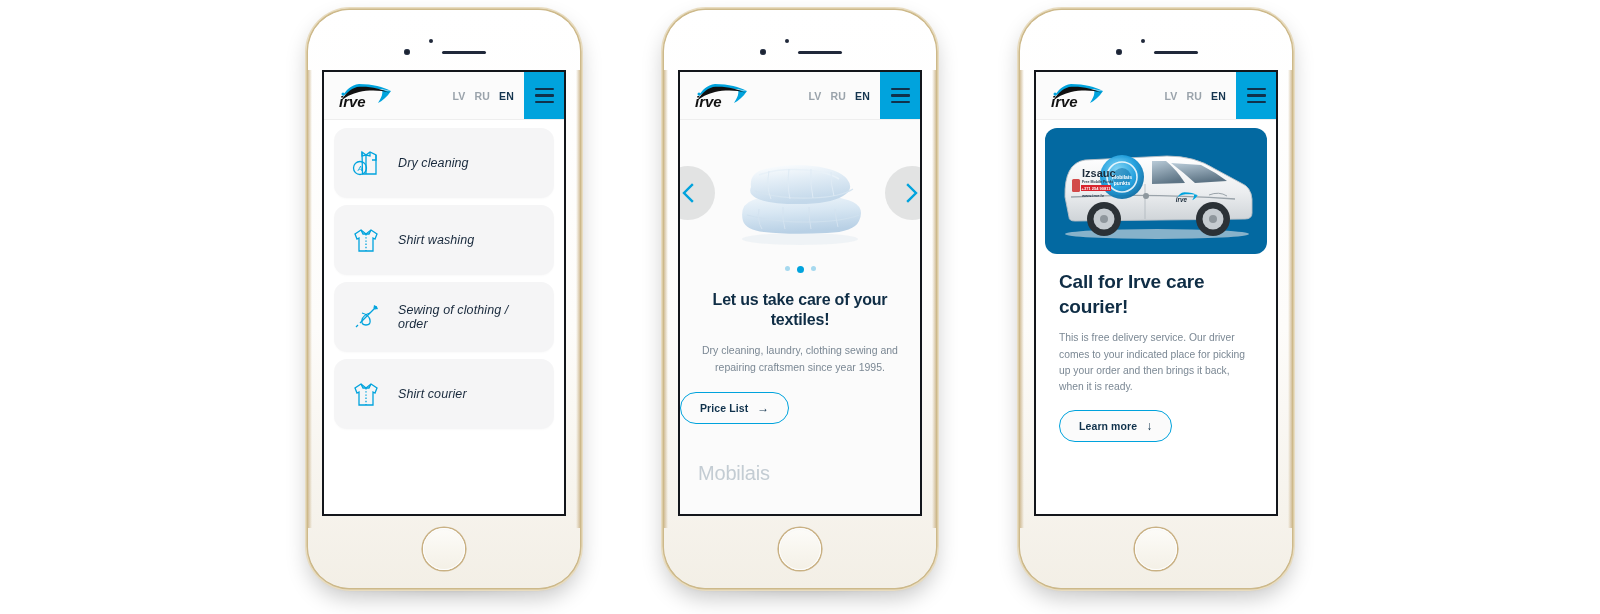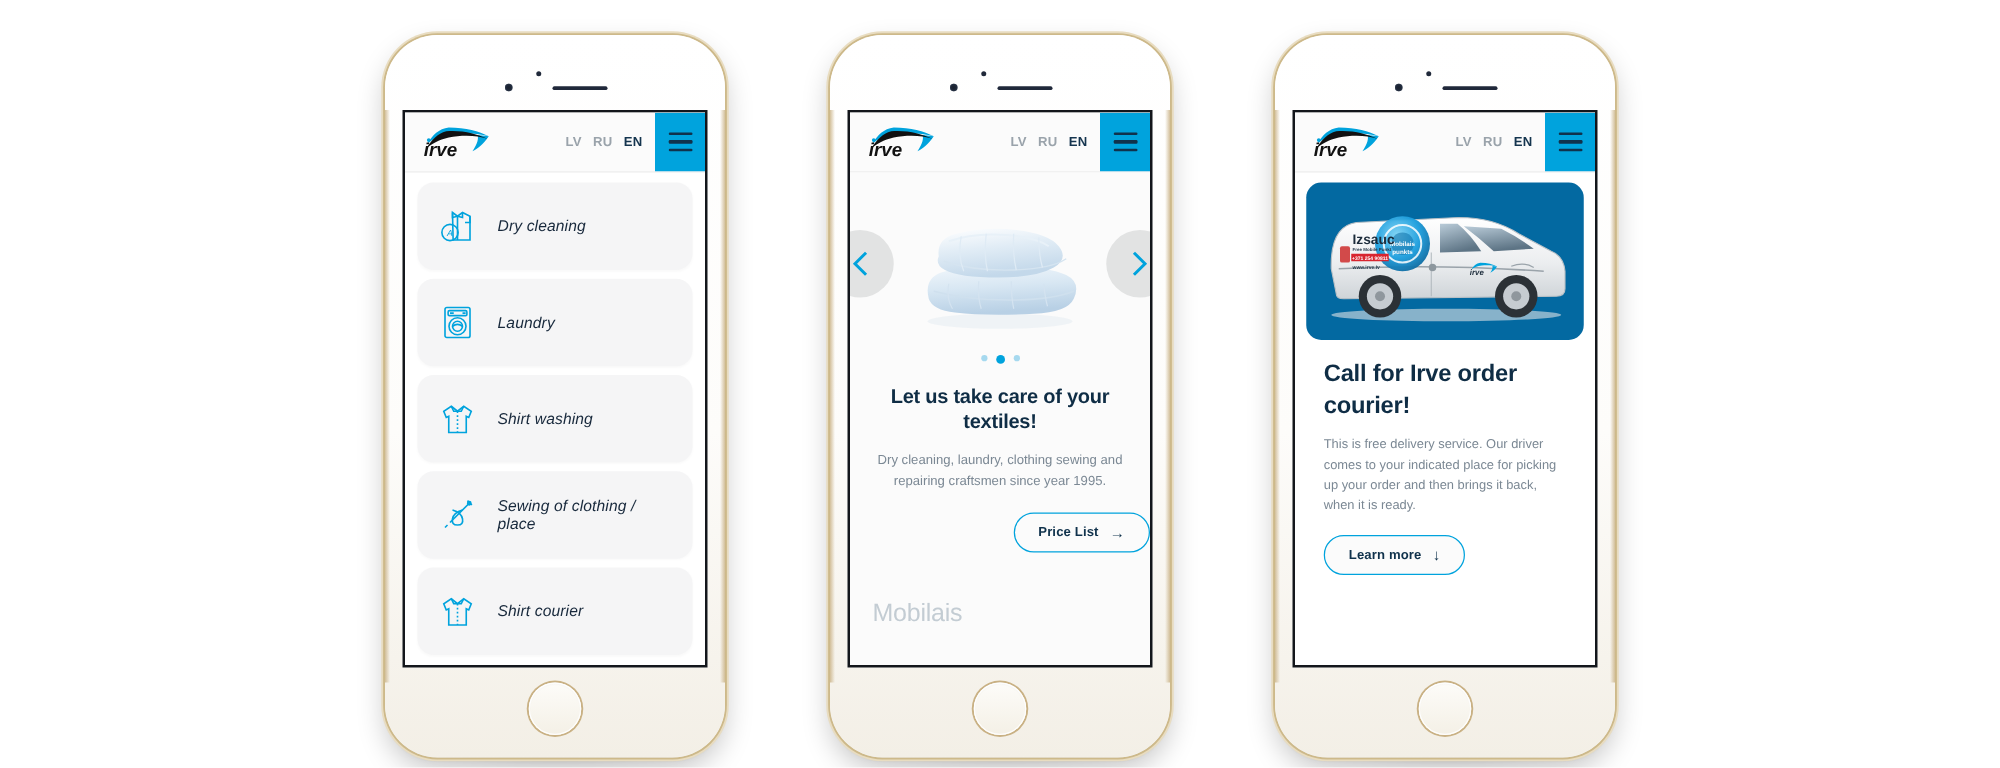--- a/index.html
+++ b/index.html
@@ -9,21 +9,21 @@
     font-family:"Liberation Sans", sans-serif;
     overflow:hidden;
     position:relative;
   }
   .stage{
     position:absolute;inset:0;
     display:flex;
     align-items:flex-start;
     justify-content:center;
     gap:84px;
-    padding-top:28px;
+    padding-top:10px;
     box-sizing:border-box;
   }
 
   
   .phone{
     position:relative;
     width:272px;
     height:578px;
     flex:0 0 auto;
   }
@@ -251,21 +251,21 @@
     margin:17px 14px 0 14px;
     letter-spacing:-.2px;
   }
   .hero-sub{
     text-align:center;
     font-size:10.5px;
     color:#7b8894;
     line-height:1.62;
     margin:11px 16px 0 16px;
   }
-  .btn-wrap{display:flex;justify-content:flex-end;margin-top:16px;}
+  .btn-wrap{display:flex;justify-content:flex-start;margin-top:16px;}
   .pill-btn{
     border:1.6px solid #00a3dd;
     border-radius:22px;
     background:#fbfbfb;
     color:#10324c;
     font-size:10.5px;
     font-weight:bold;
     padding:9px 19px;
     display:inline-flex;
     align-items:center;
@@ -361,33 +361,20 @@
                 <path d="M13 6 L13 10 L17 9"></path>
                   <path d="M21 6 L21 10 L17 9"></path>
                 <path d="M27 9 L27 14 L23 14"></path>
                 <circle cx="11" cy="22" r="6.5"></circle>
                 <text x="11" y="25" font-size="7" fill="#00a3dd" stroke="none" text-anchor="middle" font-family="Liberation Sans, sans-serif">A</text>
               </svg>
             </span>
             <span class="svc-label">Dry cleaning</span>
           </div>
 
-          <div class="svc-card">
-            <span class="svc-icon">
-              <svg width="34" height="34" viewBox="0 0 34 34" fill="none" stroke="#00a3dd" stroke-width="1.3">
-                <rect x="7" y="5" width="20" height="24" rx="1.5"></rect>
-                <rect x="9.5" y="7.5" width="15" height="4" rx="1"></rect>
-                <path d="M11 9.5 h3 M21 9.5 h2.5"></path>
-                <circle cx="17" cy="20" r="6.8"></circle>
-                <circle cx="17" cy="20" r="4"></circle>
-                <path d="M13 20 q4 -3 8 0"></path>
-              </svg>
-            </span>
-            <span class="svc-label">Laundry</span>
-          </div>
 
           <div class="svc-card">
             <span class="svc-icon">
               <svg width="34" height="34" viewBox="0 0 34 34" fill="none" stroke="#00a3dd" stroke-width="1.3">
                 <path d="M12 7 L17 11 L22 7 L28 11 L26 16 L24 15 V28 H10 V15 L8 16 L6 11 Z"></path>
                 <path d="M12 7 L14 11 L17 11"></path>
                   <path d="M22 7 L20 11 L17 11"></path>
                 <path d="M17 11 V28" stroke-dasharray="1.4 1.8"></path>
               </svg>
             </span>
@@ -397,21 +384,21 @@
           <div class="svc-card">
             <span class="svc-icon">
               <svg width="34" height="34" viewBox="0 0 34 34" fill="none" stroke="#00a3dd" stroke-width="1.3">
                 <path d="M27 7 L11 23"></path>
                 <path d="M25 5.5 L28.5 9"></path>
                 <circle cx="26.4" cy="7.6" r="1.3"></circle>
                 <path d="M9 25 L7 27"></path>
                 <path d="M21 13 q-7 2 -8 7 q-1 5 4 5 q5 0 4 -5 q-1 -5 -8 -7"></path>
               </svg>
             </span>
-            <span class="svc-label">Sewing of clothing / place</span>
+            <span class="svc-label">Sewing of clothing / order</span>
           </div>
 
           <div class="svc-card">
             <span class="svc-icon">
               <svg width="34" height="34" viewBox="0 0 34 34" fill="none" stroke="#00a3dd" stroke-width="1.3">
                 <path d="M12 7 L17 11 L22 7 L28 11 L26 16 L24 15 V28 H10 V15 L8 16 L6 11 Z"></path>
                 <path d="M12 7 L14 11 L17 11"></path>
                   <path d="M22 7 L20 11 L17 11"></path>
                 <path d="M17 11 V28" stroke-dasharray="1.4 1.8"></path>
               </svg>
@@ -600,21 +587,21 @@
               <text x="47" y="50.8" font-family="Liberation Sans, sans-serif" font-size="4" font-weight="bold" fill="#ffffff" text-anchor="middle">+371 254 90811</text>
               <text x="33" y="58" font-family="Liberation Sans, sans-serif" font-size="4" font-weight="bold" fill="#25384a">www.irve.lv</text>
               <g transform="translate(126,52) scale(0.42)">
                 <path d="M22 3 C36 3 46 6 54 10 C46 8 36 7 25 8 C16 9 9 12 5 16 C9 9 14 4 22 3 Z" fill="#00a3dd"></path>
                 <path d="M54 10 C50 16 45 20 41 22 C45 16 46 12 45 9 Z" fill="#00a3dd"></path>
                 <text x="2" y="26" font-family="Liberation Sans, sans-serif" font-size="15" font-weight="bold" font-style="italic" fill="#1b2b3a">irve</text>
               </g>
             </svg>
           </div>
 
-          <div class="c-title">Call for Irve order courier!</div>
+          <div class="c-title">Call for Irve care courier!</div>
           <div class="c-body">This is free delivery service. Our driver comes to your indicated place for picking up your order and then brings it back, when it is ready.</div>
 
           <div class="c-btn-wrap">
             <span class="pill-btn">
               <span>Learn more</span>
               <span class="ar">↓</span>
             </span>
           </div>
         </div>
 

